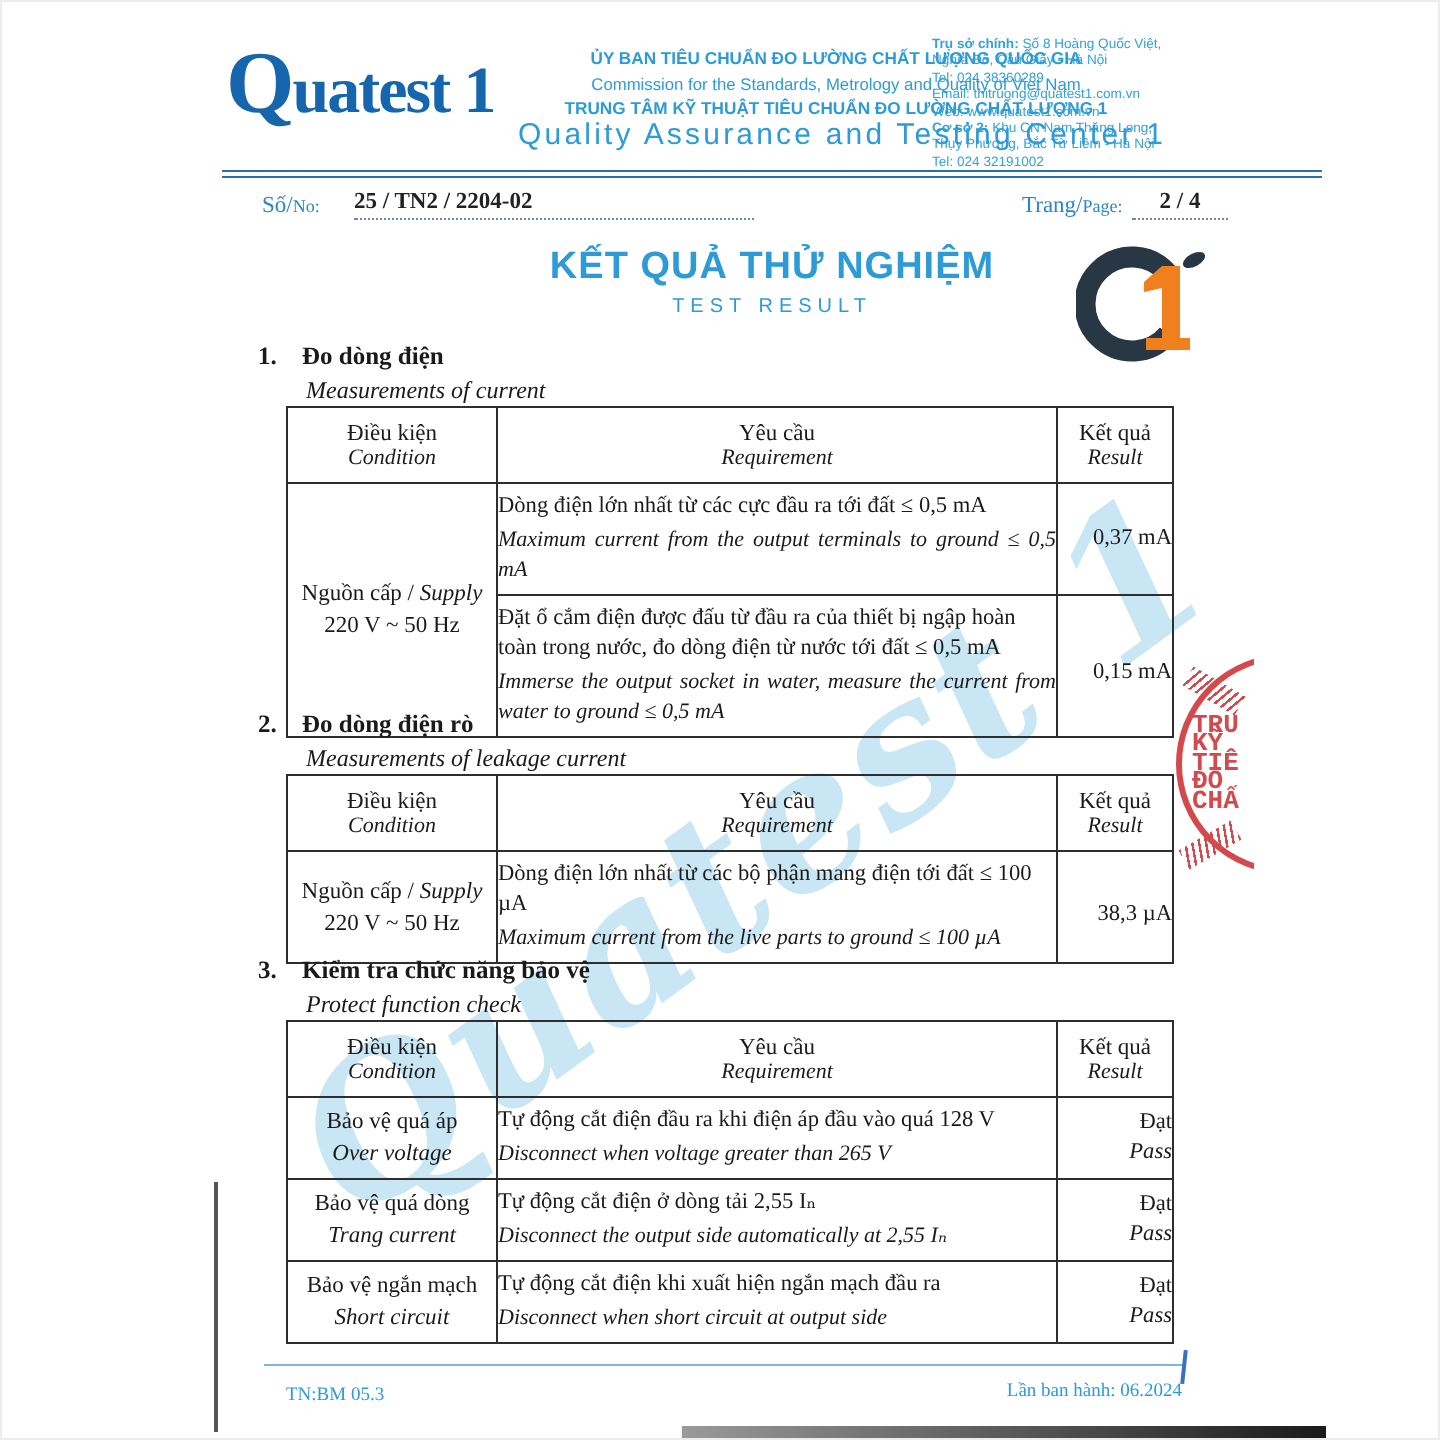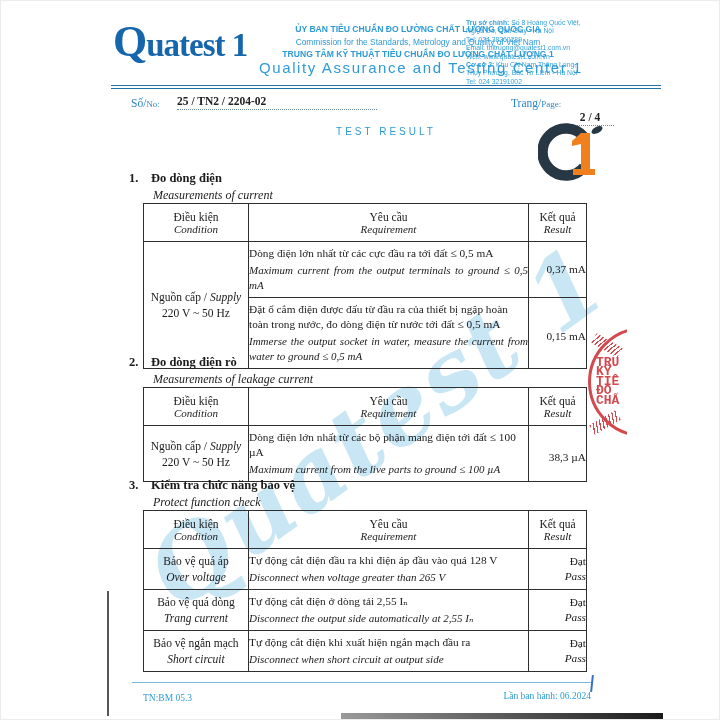--- a/index.html
+++ b/index.html
@@ -49,21 +49,21 @@
   .doc-meta { position:absolute; left:110px; top:94px; width:550px; height:22px; z-index:1; }
   .no-label { position:absolute; left:20px; top:2px; color:#2b86c8; font-size:11.5px; }
   .no-label .small { font-size:9px;margin-top:35px; }
   .no-value {
     position:absolute; left:66px; top:0px; width:200px; font-weight:bold; font-size:11.5px;
     border-bottom:1.2px dotted #6a8aa8; padding-bottom:2px; color:#222;
   }
   .page-label { position:absolute; left:400px; top:2px; color:#2b86c8; font-size:11.5px; }
   .page-label .small { font-size:9px; }
   .page-value {
-    position:absolute; left:455px; top:16px; width:48px; text-align:center; font-weight:bold;
+    position:absolute; left:455px; top:0px; width:48px; text-align:center; font-weight:bold;
     font-size:11.5px; color:#222; border-bottom:1.2px dotted #6a8aa8; padding-bottom:2px;
   }
 
   
   .title-block { position:absolute; left:110px; top:122px; width:550px; text-align:center; z-index:1; }
   .title-vi { color:#2e9bd6; font-weight:bold; font-size:19px; letter-spacing:.5px;
               font-family:"Liberation Sans","DejaVu Sans",sans-serif; }
   .title-en { color:#2e9bd6; font-size:10px; letter-spacing:3px; margin-top:3px;
               font-family:"Liberation Sans","DejaVu Sans",sans-serif; }
 
@@ -146,20 +146,21 @@
   <div class="double-rule"></div>
 
   <div class="doc-meta">
     <div class="no-label"><span>Số/</span><span class="small">No:</span></div>
     <div class="no-value">25 / TN2 / 2204-02</div>
     <div class="page-label"><span>Trang/</span><span class="small">Page:</span></div>
     <div class="page-value">2 / 4</div>
   </div>
 
   <div class="title-block">
+    <div class="title-vi">KẾT QUẢ THỬ NGHIỆM</div>
     <div class="title-en">TEST RESULT</div>
   </div>
 
   <div class="g1-logo">
     <svg width="72" height="66" viewBox="0 0 72 66">
       <path d="M46,17.9 A23.5,23.5 0 1 0 46,48.1" fill="none" stroke="#273743" stroke-width="10.5"></path>
       <path d="M52,14 L52,50 L57,50 L57,56 L35,56 L35,50 L43,50 L43,25 L34,27 L34,22 L43,14 Z" fill="#f07f1e"></path>
       <ellipse cx="59" cy="11" rx="6" ry="3.2" fill="#273743" transform="rotate(-28 59 11)"></ellipse>
     </svg>
   </div>

